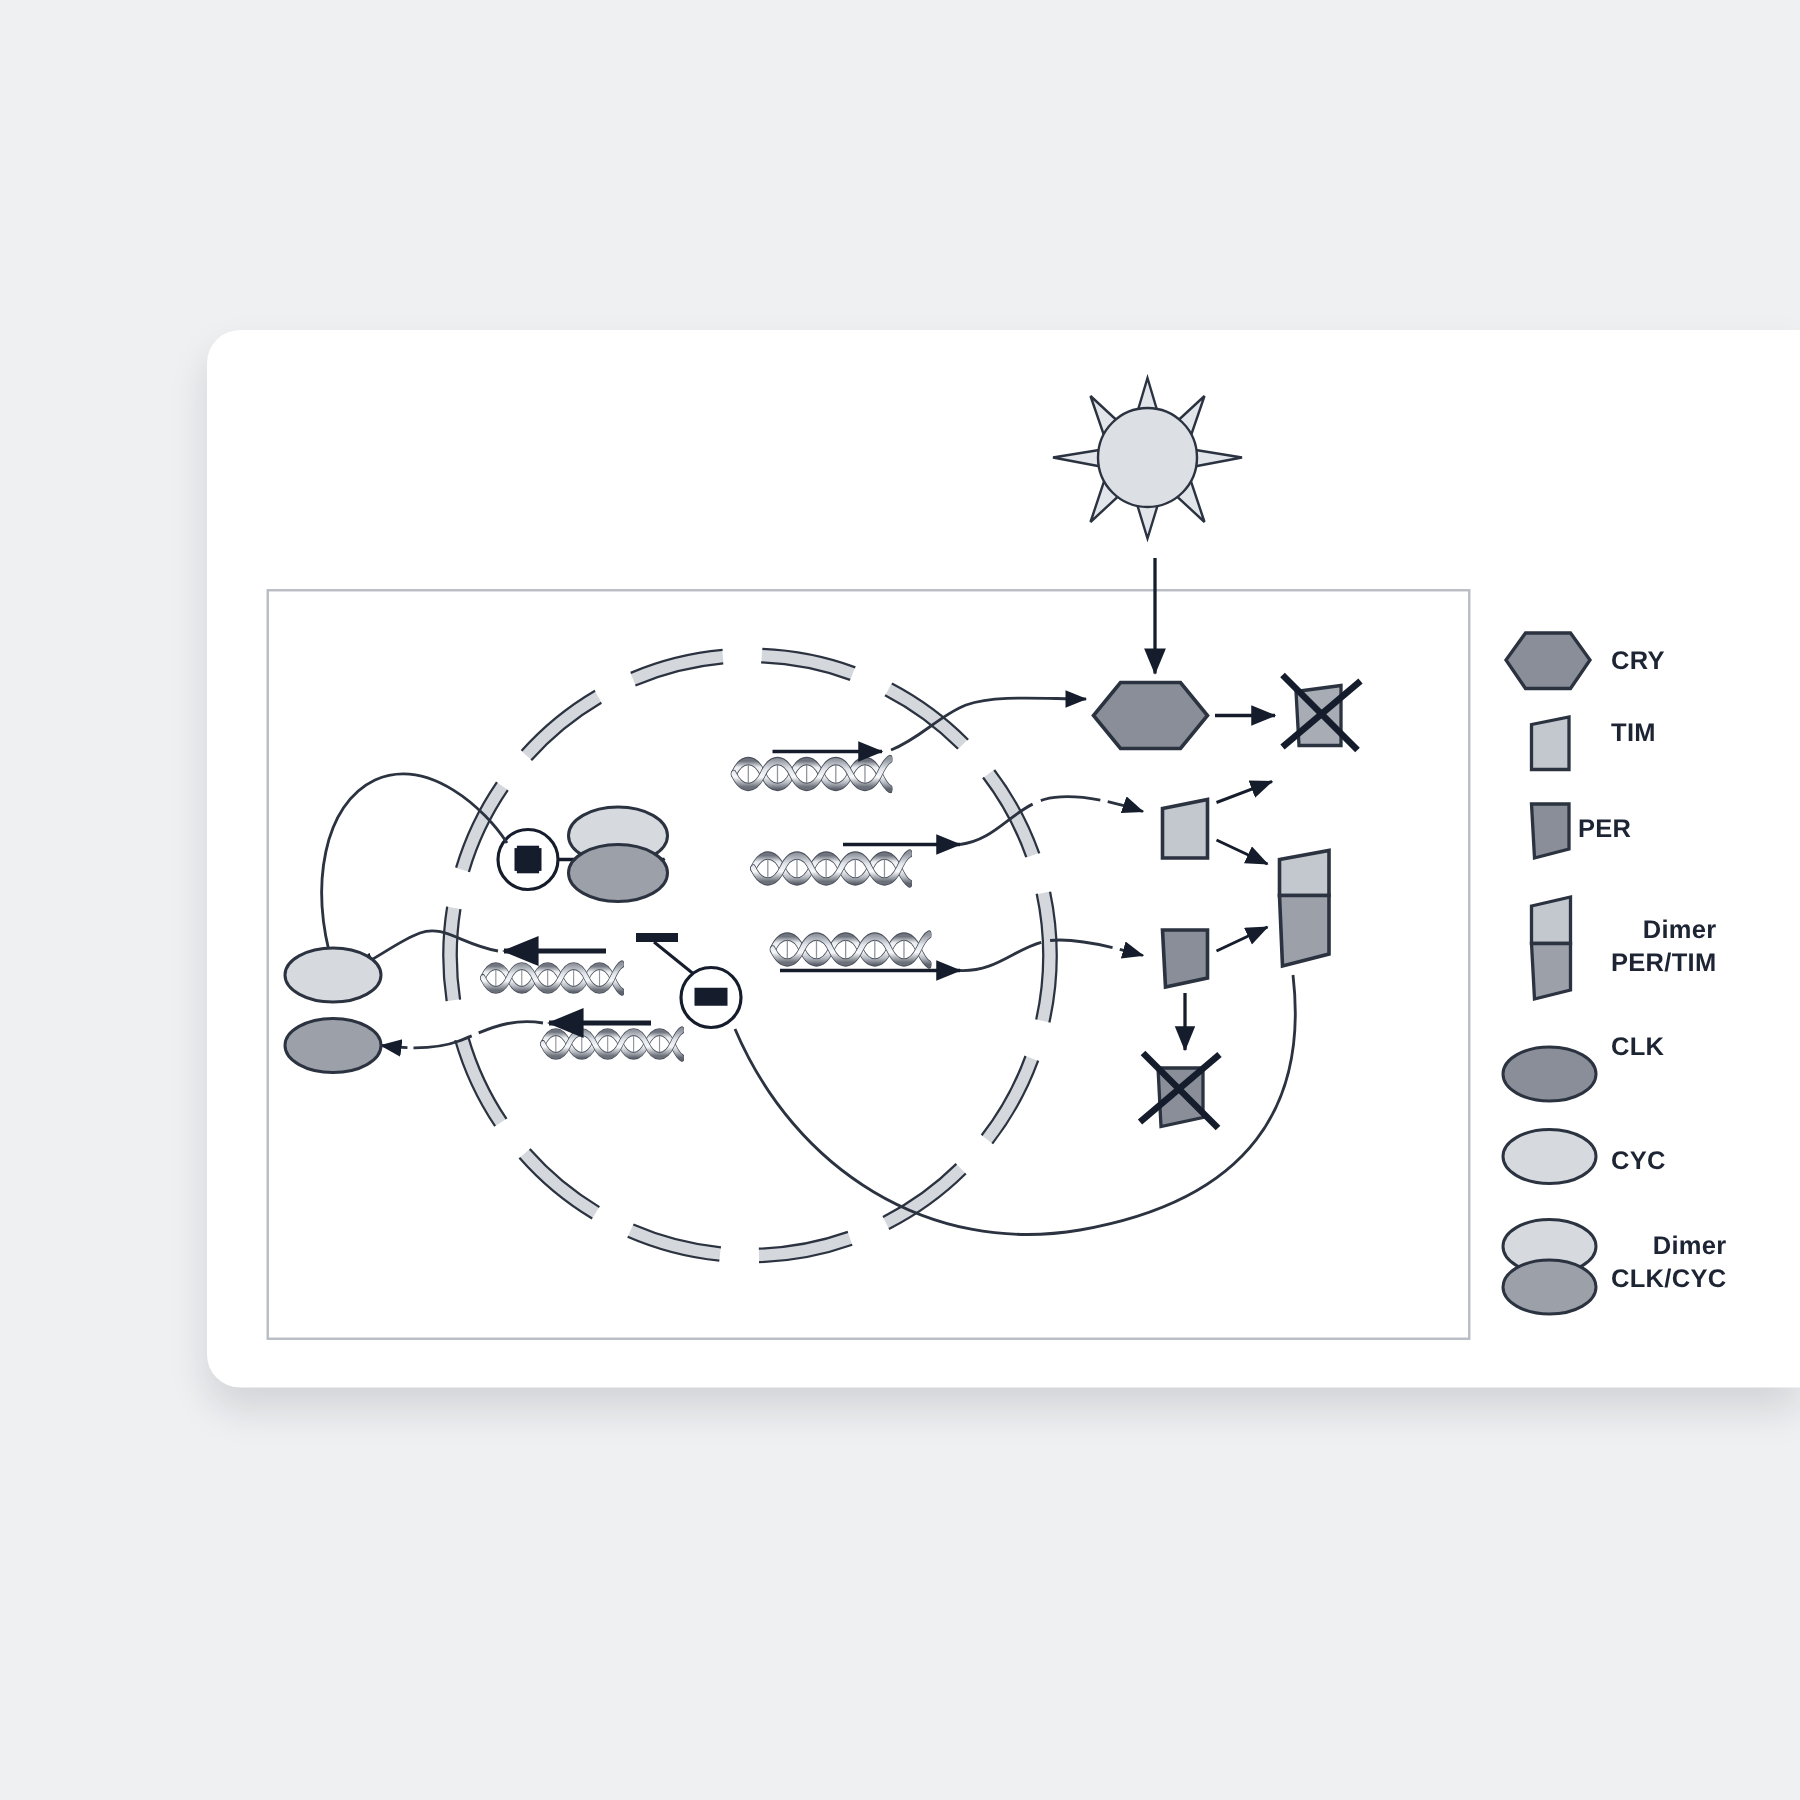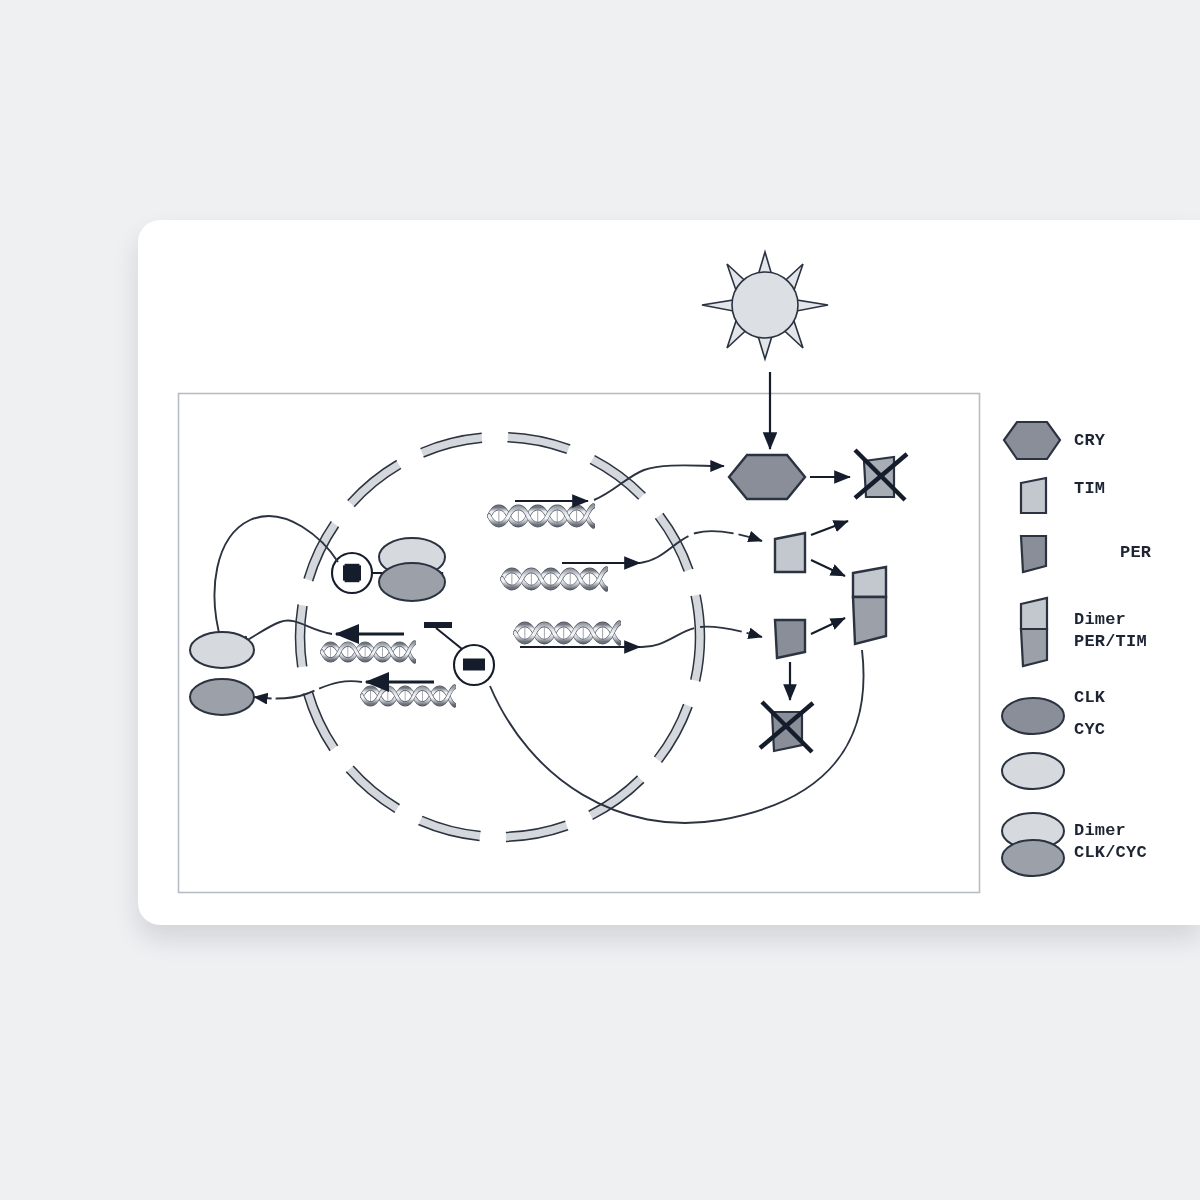--- a/index.html
+++ b/index.html
@@ -31,27 +31,28 @@
   #diagram-svg {
     position: absolute;
     left: 0;
     top: 0;
     width: 1200px;
     height: 1200px;
     overflow: visible;
   }
   .lg-label {
     position: absolute;
-    font-family: Liberation Mono, monospace;
+    font-family: Liberation Sans, sans-serif;
     font-size: 17px;
     font-weight: bold;
     color: #1d2433;
     letter-spacing: 0.2px;
     line-height: 22px;
     white-space: pre-line;
+    text-align: right;
   }
 </style>
 </head>
 <body>
 
 <div id="root">
 
   <div id="card"></div>
 
   <svg id="diagram-svg" viewBox="0 0 1200 1200">
@@ -235,21 +236,21 @@
       <ellipse cx="1033" cy="771" rx="31" ry="18" fill="#d6dade" stroke="#2b3240" stroke-width="2"></ellipse>
     </g>
     <g>
       <ellipse cx="1033" cy="831" rx="31" ry="18" fill="#d6dade" stroke="#2b3240" stroke-width="2"></ellipse>
       <ellipse cx="1033" cy="858" rx="31" ry="18" fill="#9ca0a9" stroke="#2b3240" stroke-width="2"></ellipse>
     </g>
   </svg>
 
   <div class="lg-label" style="left:1074px; top:430px;">CRY</div>
   <div class="lg-label" style="left:1074px; top:478px;">TIM</div>
-  <div class="lg-label" style="left:1120px; top:542px;">PER</div>
+  <div class="lg-label" style="left:1052px; top:542px;">PER</div>
   <div class="lg-label" style="left:1074px; top:609px;">Dimer
 PER/TIM</div>
   <div class="lg-label" style="left:1074px; top:687px;">CLK</div>
-  <div class="lg-label" style="left:1074px; top:719px;">CYC</div>
+  <div class="lg-label" style="left:1074px; top:763px;">CYC</div>
   <div class="lg-label" style="left:1074px; top:820px;">Dimer
 CLK/CYC</div>
 
 </div>
 
 </body></html>

